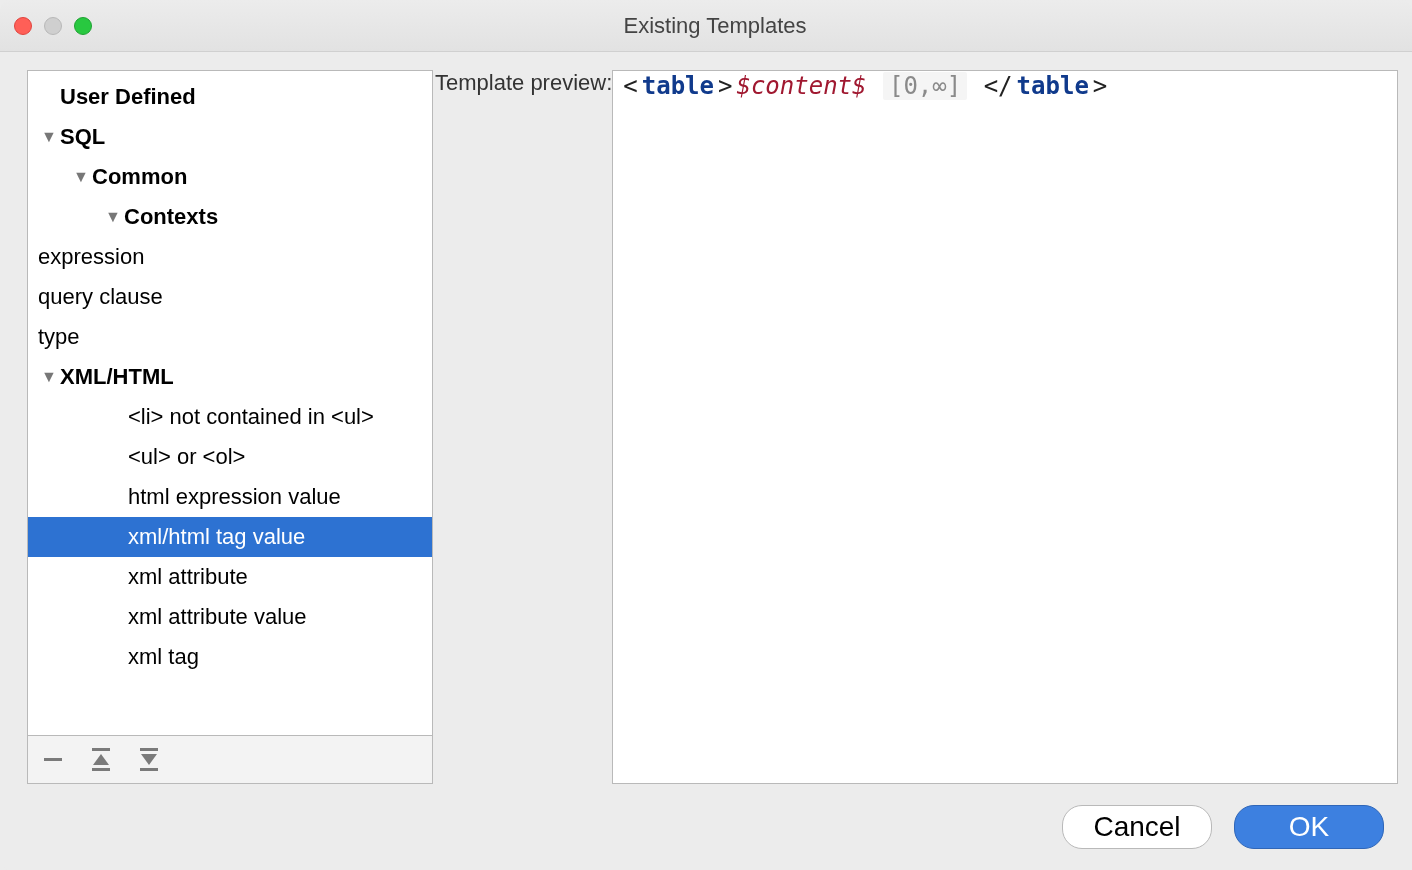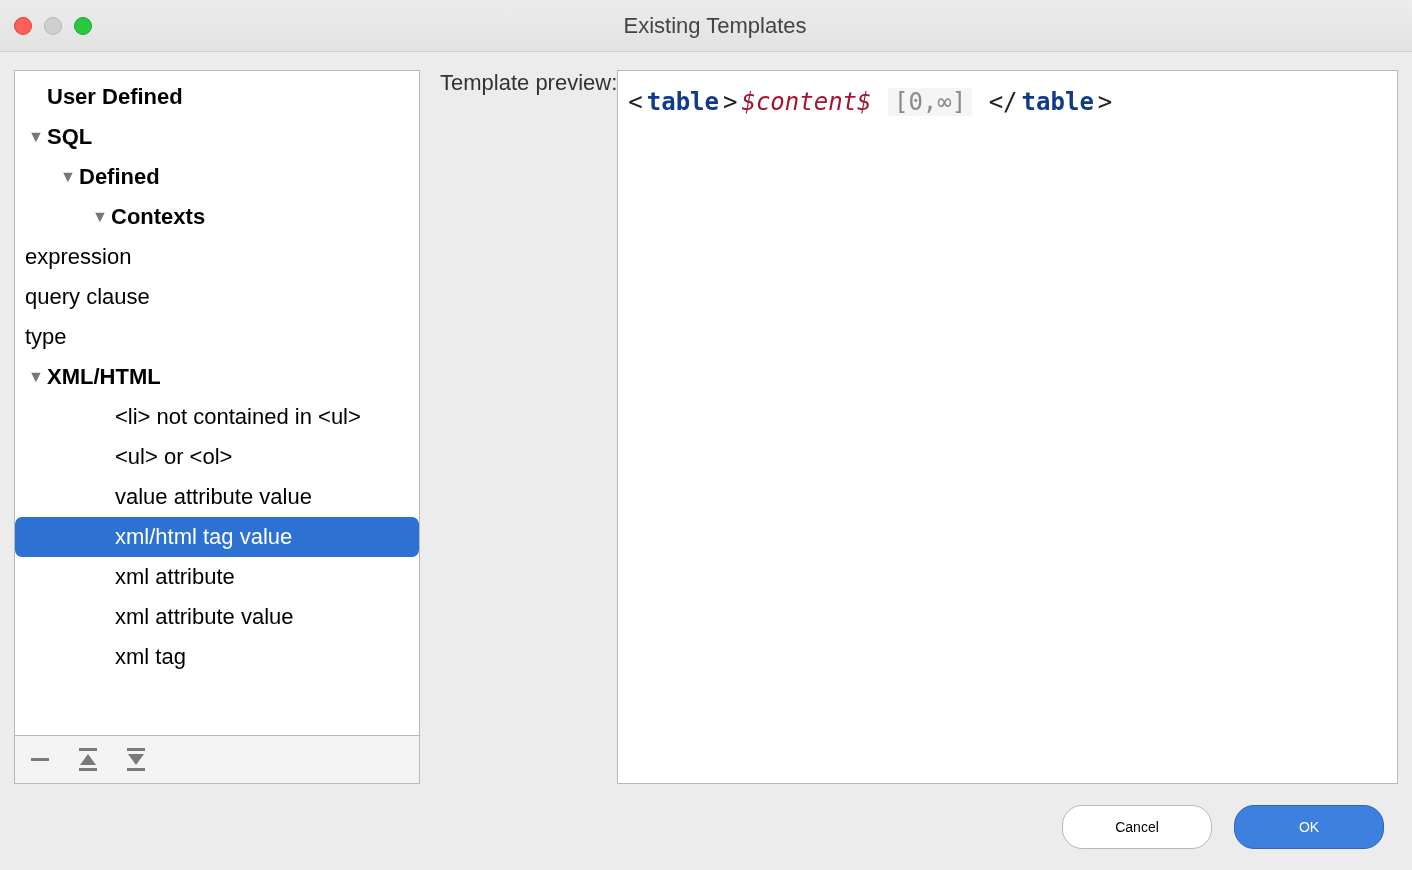--- a/index.html
+++ b/index.html
@@ -40,21 +40,21 @@
     flex: 1;
     text-align: center;
     font-size: 22px;
     color: #444;
     margin-left: -60px; 
   }
   .content {
     flex: 1;
     display: flex;
     padding: 18px 14px 0 14px;
-    gap: 18px;
+    margin-left: 13px;
   }
   .left-panel {
     width: 406px;
     display: flex; flex-direction: column;
   }
   .tree-box {
     flex: 1;
     background: #ffffff;
     border: 1px solid #b9b9b9;
     overflow: auto;
@@ -75,21 +75,20 @@
   }
   .tree-row {
     display: flex; align-items: center;
     height: 40px;
     padding-left: 10px;
     white-space: nowrap;
   }
   .tree-row.selected {
     background: #2d72d2;
     color: #ffffff;
-    border-radius: 7px;
   }
   .arrow {
     width: 22px; text-align: center;
     color: #777;
     font-size: 16px;
   }
   .indent1 { padding-left: 10px; }
   .indent2 { padding-left: 42px; }
   .indent3 { padding-left: 74px; }
   .leaf    { padding-left: 100px; }
@@ -103,21 +102,21 @@
   .preview-label {
     font-size: 22px;
     color: #333;
     margin-bottom: 6px;
     padding-left: 2px;
   }
   .preview-box {
     flex: 1;
     background: #ffffff;
     border: 1px solid #b9b9b9;
-    padding: 16px 8px;
+    padding: 0 8px;
     font-family: "Menlo", "Consolas", monospace;
     font-size: 24px;
     line-height: 1.3;
   }
   .preview-box .seg {
     padding: 0 2px;
   }
   .seg.gray { color: #8a8a8a; background: #f5f5f5; padding: 0 6px; border-radius: 2px; }
   .tag-name { color: #103a8c; font-weight: 700; }
   .punct { color: #222; }
@@ -127,21 +126,21 @@
     display: flex;
     justify-content: flex-end;
     align-items: center;
     padding: 0 28px;
     gap: 22px;
   }
   .btn {
     height: 44px;
     min-width: 150px;
     border-radius: 20px;
-    font-size: 14px;
+    font-size: 28px;
     border: 1px solid #b9b9b9;
     background: #fff;
     cursor: pointer;
   }
   .btn.primary {
     background: #3d80e0;
     color: #ffffff;
     border-color: #2f66b8;
   }
 </style>
@@ -170,21 +169,21 @@
             <span class="tree-label bold">User Defined</span>
           </div>
 
           <div class="tree-row indent1">
             <span class="arrow">▼</span>
             <span class="tree-label bold">SQL</span>
           </div>
 
           <div class="tree-row indent2">
             <span class="arrow">▼</span>
-            <span class="tree-label bold">Defined</span>
+            <span class="tree-label bold">Common</span>
           </div>
 
           <div class="tree-row indent3">
             <span class="arrow">▼</span>
             <span class="tree-label bold">Contexts</span>
           </div>
 
           <div class="tree-row leaf3">
             <span class="tree-label">expression</span>
           </div>
@@ -200,21 +199,21 @@
             <span class="tree-label bold">XML/HTML</span>
           </div>
 
           <div class="tree-row leaf">
             <span class="tree-label">&lt;li&gt; not contained in &lt;ul&gt;</span>
           </div>
           <div class="tree-row leaf">
             <span class="tree-label">&lt;ul&gt; or &lt;ol&gt;</span>
           </div>
           <div class="tree-row leaf">
-            <span class="tree-label">value attribute value</span>
+            <span class="tree-label">html expression value</span>
           </div>
           <div class="tree-row leaf selected">
             <span class="tree-label">xml/html tag value</span>
           </div>
           <div class="tree-row leaf">
             <span class="tree-label">xml attribute</span>
           </div>
           <div class="tree-row leaf">
             <span class="tree-label">xml attribute value</span>
           </div>

